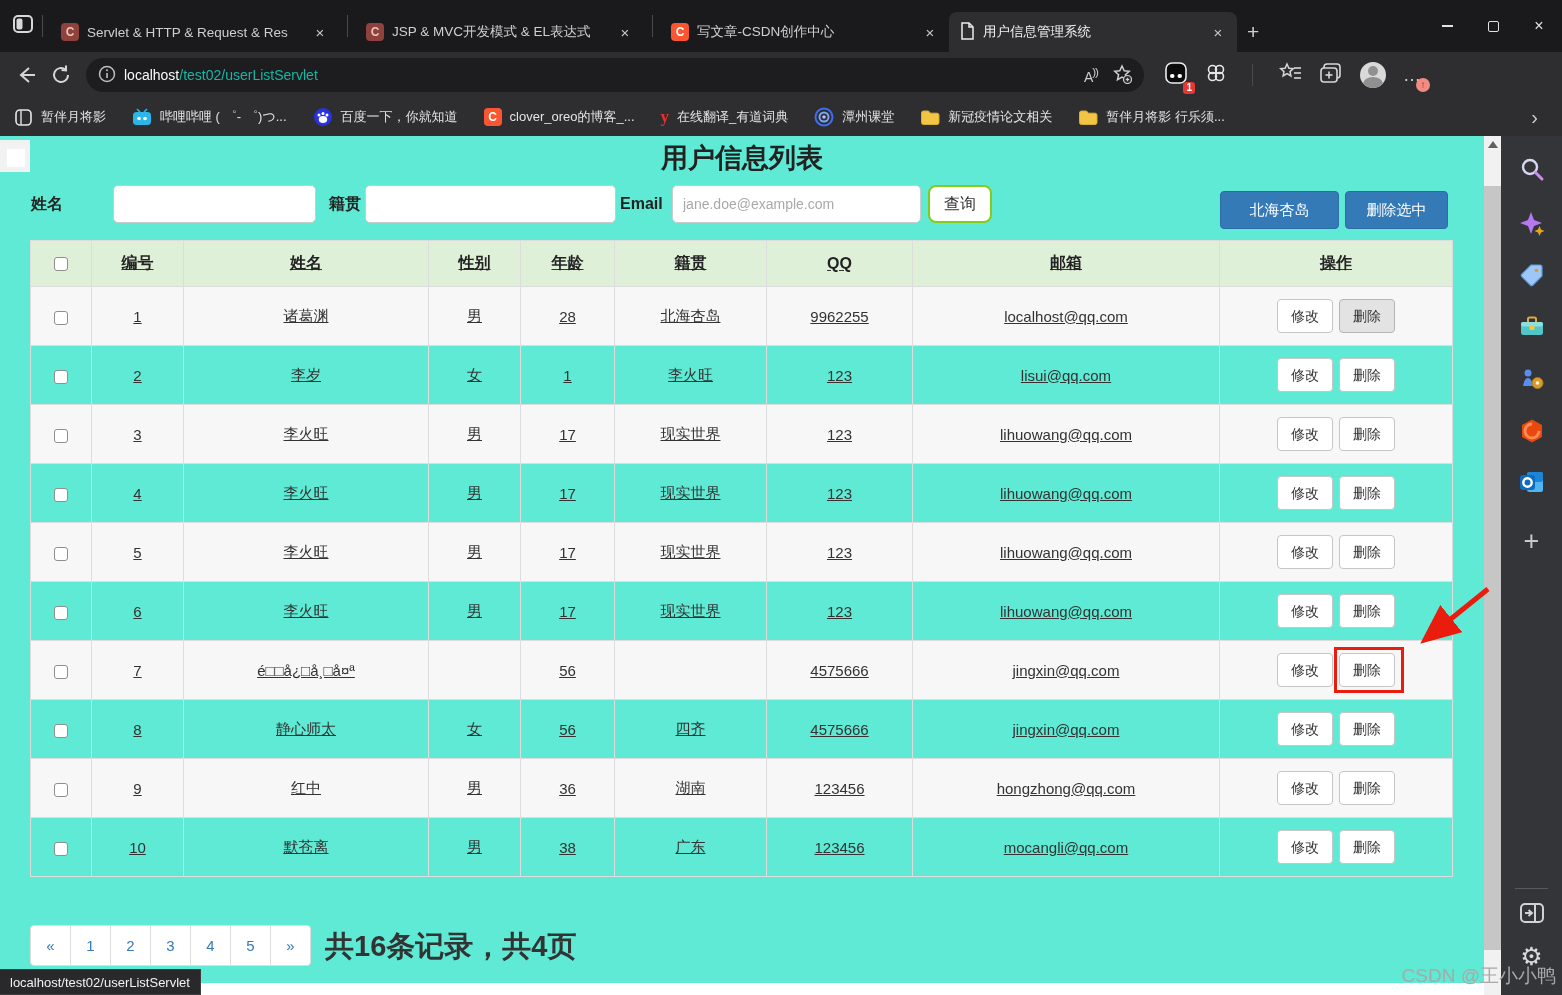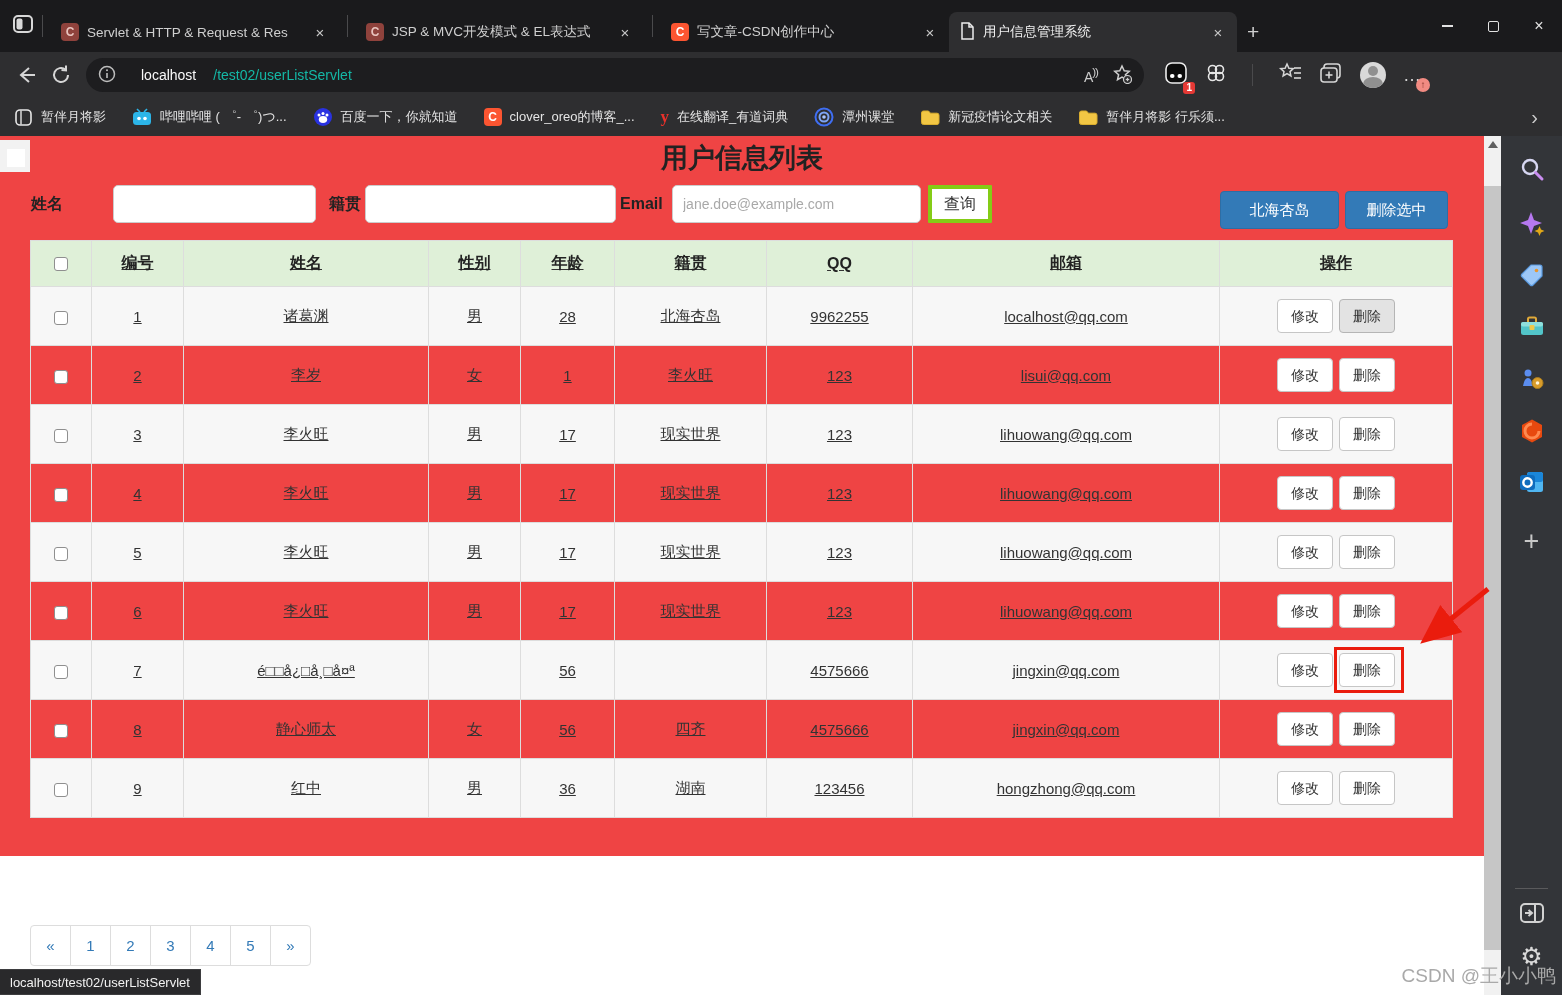--- a/index.html
+++ b/index.html
@@ -26,21 +26,21 @@
   .win-controls { margin-left:auto; display:flex; height:52px; align-self:flex-start; }
   .win-btn { width:46px; height:100%; display:flex; align-items:center; justify-content:center; color:#e2e2e2; }
   .win-btn .min-glyph { width:11px; height:1.5px; background:#e2e2e2; display:block; }
   .win-btn .max-glyph { width:11px; height:11px; border:1.5px solid #e2e2e2; border-radius:2px; display:block; }
   .win-btn.close { font-size:16px; }
 
   .toolbar { position:absolute; top:52px; left:0; width:100%; height:46px; background:#2e2e30;
     display:flex; align-items:center; padding:0 10px; }
   .nav-icon { width:34px; height:34px; display:flex; align-items:center; justify-content:center; flex:none; }
   .url-pill { flex:none; width:1058px; height:34px; background:#1d1d1f; border-radius:17px;
-    display:flex; align-items:center; padding:0 12px; margin:0 8px; color:#e8e8e8; font-size:14px;gap:17px; }
+    display:flex; align-items:center; padding:0 12px; margin:0 8px; color:#e8e8e8; font-size:14px; }
   .url-host { color:#fafafa; margin-left:8px; }
   .url-path { color:#14b8a6; }
   .pill-right { margin-left:auto; display:flex; align-items:center; gap:14px; }
   .readaloud { color:#cdcdcd; font-size:14px; letter-spacing:-1px; }
   .tb-icons { display:flex; align-items:center; gap:17px; margin-left:12px; }
   .tm-wrap { position:relative; }
   .ext-badge { position:absolute; right:-7px; bottom:-5px; background:#e53935; color:#fff;
     font-size:10px; font-weight:bold; border-radius:3px; padding:0 3px; line-height:12px; }
   .up-badge { position:absolute; right:-8px; bottom:-6px; width:14px; height:14px; border-radius:50%;
     background:#f28b82; color:#7a2b22; font-size:10px; font-weight:bold; display:flex; align-items:center; justify-content:center; }
@@ -50,33 +50,33 @@
   .dots { color:#d6d6d6; font-size:18px; letter-spacing:1px; }
 
   .bookmarksbar { position:absolute; top:98px; left:0; width:100%; height:38px; background:#2e2e30;
     display:flex; align-items:center; padding:0 14px; gap:26px; }
   .bm { display:flex; align-items:center; gap:8px; color:#e4e4e4; font-size:13px; white-space:nowrap; }
   .bm-spacer { flex:1; }
   .bm-chevron { color:#cccccc; font-size:20px; margin-right:10px; }
   .ylogo { color:#e9312b; font-weight:bold; font-size:17px; font-family:"Liberation Serif","DejaVu Serif",serif; }
 
   
-  .content { position:absolute; top:136px; left:0; width:1484px; height:720px; background:#ef4444; }
+  .content { position:absolute; top:136px; left:0; width:1484px; height:847px; background:#5eead4; }
   .corner-box { position:absolute; top:4px; left:0; width:30px; height:32px; background:#f2f2f2; }
   .corner-box .inner { position:absolute; top:9px; left:7px; width:18px; height:18px; background:#fff; }
   .page-title { position:absolute; top:4px; left:0; width:100%; text-align:center;
     font-size:27px; font-weight:bold; color:#222; }
 
   .lbl { position:absolute; top:49px; height:38px; line-height:38px; font-weight:bold; font-size:16px; color:#222; }
   .txt-input { position:absolute; top:49px; height:38px; border:1px solid #ccc; border-radius:5px;
     background:#fff; font-size:14px; padding:0 10px; color:#333; outline:none;
     font-family:"Liberation Sans","DejaVu Sans",sans-serif; }
   .txt-input::placeholder { color:#a9a9a9; }
   .btn-query { position:absolute; top:49px; left:928px; width:64px; height:38px; background:#fff;
-    border:4px solid #84cc16; border-radius:1px; font-size:16px; color:#333; }
+    border:2px solid #84cc16; border-radius:8px; font-size:16px; color:#333; }
   .btn-blue { position:absolute; top:55px; height:38px; background:#337ab7; border:1px solid #2e6da4;
     border-radius:4px; color:#fff; font-size:15px; }
   .btn-add { left:1220px; width:119px; }
   .btn-delsel { left:1345px; width:103px; }
 
   table.users { position:absolute; top:104px; left:30px; width:1422px; border-collapse:collapse; table-layout:fixed;text-decoration:underline; }
   table.users th, table.users td { border:1px solid #ddd; text-align:center; vertical-align:middle; }
   table.users thead th { background:#dff0d8; height:46px; font-size:16px; font-weight:bold; color:#222; }
   table.users tbody td { height:59px; font-size:15px; color:#333; }
   table.users tbody tr:nth-child(odd) { background:#f7f7f7; }
@@ -471,32 +471,46 @@
     <td>男</td>
     <td>36</td>
     <td>湖南</td>
     <td>123456</td>
     <td>hongzhong@qq.com</td>
     <td>
       <span class="op-btn">修改</span><span class="op-btn op-del">删除</span>
     </td>
   </tr>
 
+  <tr>
+    <td><input type="checkbox" class="cb" style=""></td>
+    <td>10</td>
+    <td>默苍离</td>
+    <td>男</td>
+    <td>38</td>
+    <td>广东</td>
+    <td>123456</td>
+    <td>mocangli@qq.com</td>
+    <td>
+      <span class="op-btn">修改</span><span class="op-btn op-del">删除</span>
+    </td>
+  </tr>
 </tbody>
   </table>
 
   <div class="pagination">
     <span class="page-box">«</span>
     <span class="page-box">1</span>
     <span class="page-box">2</span>
     <span class="page-box">3</span>
     <span class="page-box">4</span>
     <span class="page-box">5</span>
     <span class="page-box">»</span>
   </div>
+  <div class="page-summary">共16条记录，共4页</div>
 </div>
 
 <div class="anno-box"></div>
 <svg class="anno-arrow" width="92" height="72">
   <defs>
     <marker id="ah" markerWidth="9" markerHeight="8" refX="6.5" refY="3.5" orient="auto">
       <path d="M0,0 L8,3.5 L0,7 z" fill="#ea1c0d"></path>
     </marker>
   </defs>
   <line x1="86" y1="6" x2="24" y2="56" stroke="#ea1c0d" stroke-width="5" marker-end="url(#ah)"></line>

